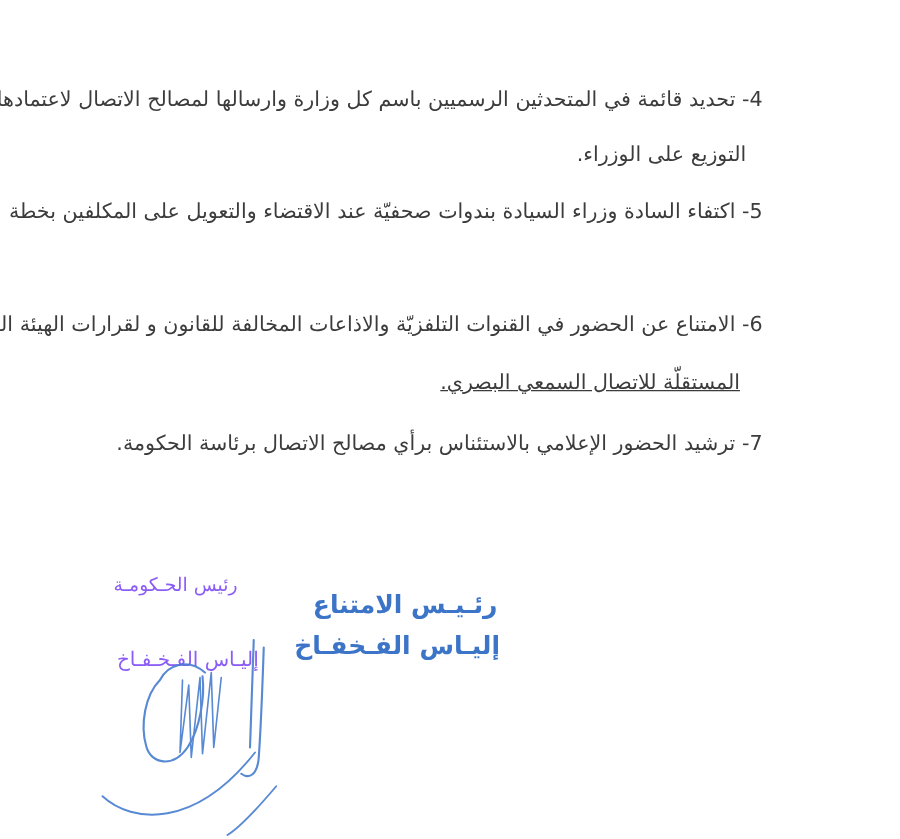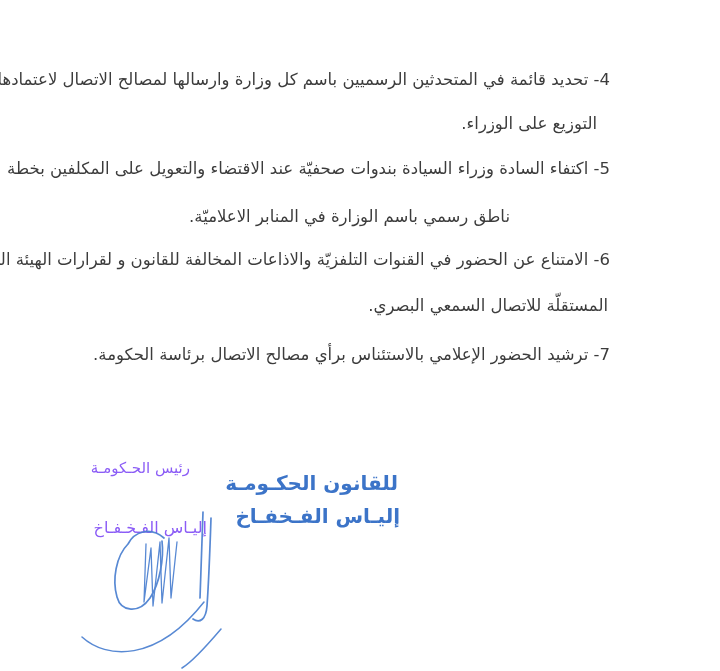--- a/index.html
+++ b/index.html
@@ -57,31 +57,30 @@
 </style>
 </head>
 <body>
 
 <div class="page">
 
   <div class="doc-line" style="top:70px; right:110px;">4- تحديد قائمة في المتحدثين الرسميين باسم كل وزارة وارسالها لمصالح الاتصال لاعتمادها في</div>
   <div class="doc-line" style="top:114px; right:123px;text-align:center;">التوزيع على الوزراء.</div>
 
   <div class="doc-line" style="top:159px; right:110px;">5- اكتفاء السادة وزراء السيادة بندوات صحفيّة عند الاقتضاء والتعويل على المكلفين بخطة</div>
-  <div class="doc-line" style="top:207px; right:210px;">ناطق رسمي باسم الوزارة في المنابر الاعلاميّة.</div>
 
   <div class="doc-line" style="top:250px; right:110px;">6- الامتناع عن الحضور في القنوات التلفزيّة والاذاعات المخالفة للقانون و لقرارات الهيئة العليا</div>
-  <div class="doc-line" style="top:296px; right:112px;">المستقلّة للاتصال السمعي البصري.</div>
+  <div class="doc-line" style="top:296px; right:128px;text-decoration:underline;">المستقلّة للاتصال السمعي البصري.</div>
 
   <div class="doc-line" style="top:345px; right:110px;margin-left:20px;">7- ترشيد الحضور الإعلامي بالاستئناس برأي مصالح الاتصال برئاسة الحكومة.</div>
 
   <div class="sig-typed" style="top:459px; right:530px;">رئيس الحـكومـة</div>
   <div class="sig-typed sig-typed-name" style="top:518px; right:513px;">إليـاس الفـخـفـاخ</div>
 
-  <div class="sig-stamp" style="top:471px; right:322px;">للقانون الحكـومـة</div>
+  <div class="sig-stamp" style="top:471px; right:322px;">رئـيـس الامتناع</div>
   <div class="sig-stamp sig-stamp-name" style="top:504px; right:320px;">إليـاس الفـخفـاخ</div>
 
   <svg class="signature-svg" viewBox="0 0 162 160" xmlns="http://www.w3.org/2000/svg">
     <g fill="none" stroke="#4a7fd0" stroke-width="1.7" stroke-linecap="round" stroke-linejoin="round" opacity="0.92">
 
       <path d="M 131,2 C 130,30 129,58 128,88"></path>
       <path d="M 139,8 C 138,38 137,68 135,96 C 134,109 128,114 121,109"></path>
 
       <path d="M 92,28 C 78,16 62,22 56,34 C 44,46 40,70 45,87 C 49,102 67,104 78,88 C 88,73 92,48 90,31"></path>
 

